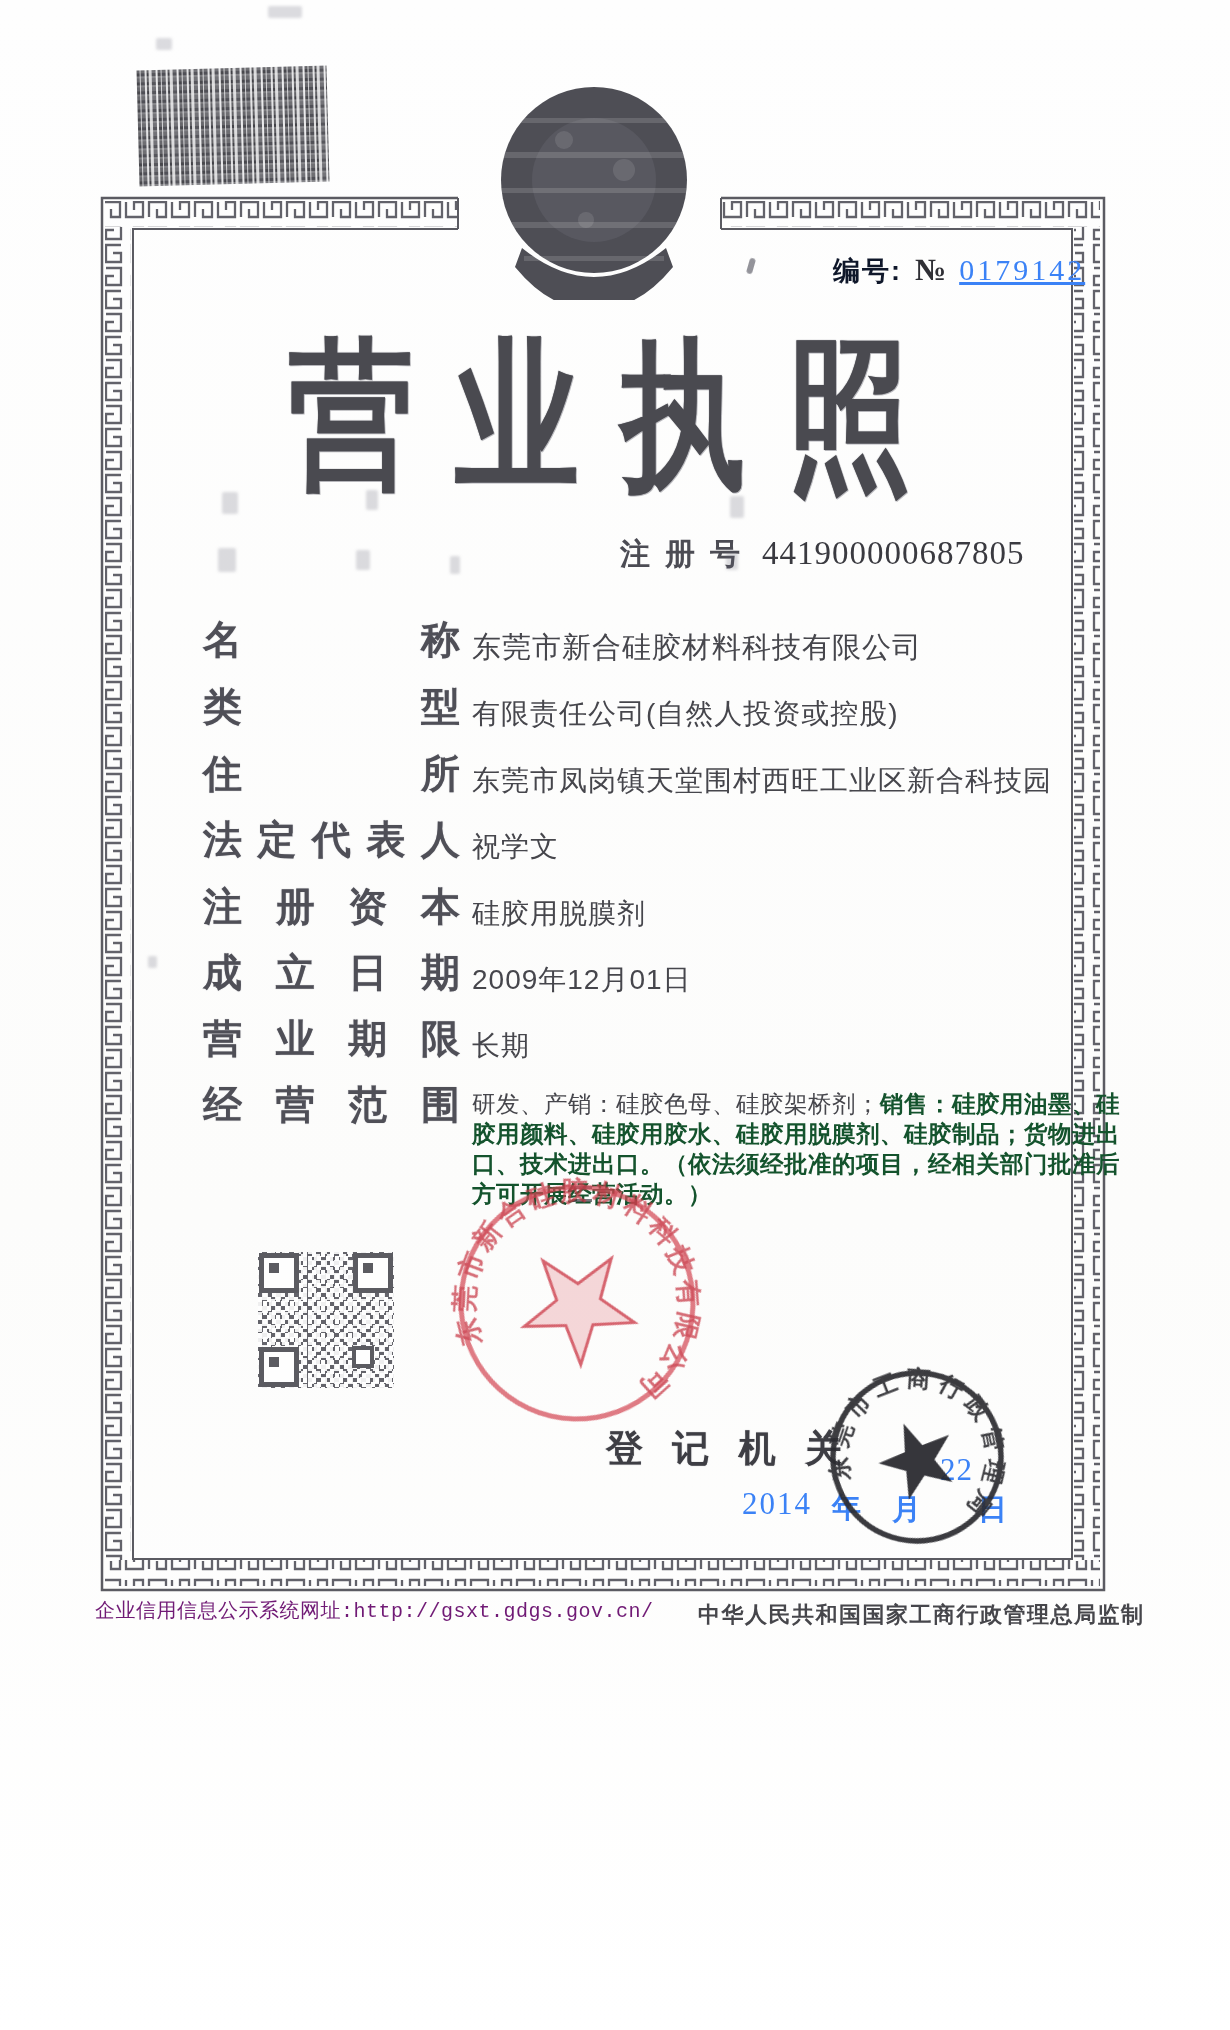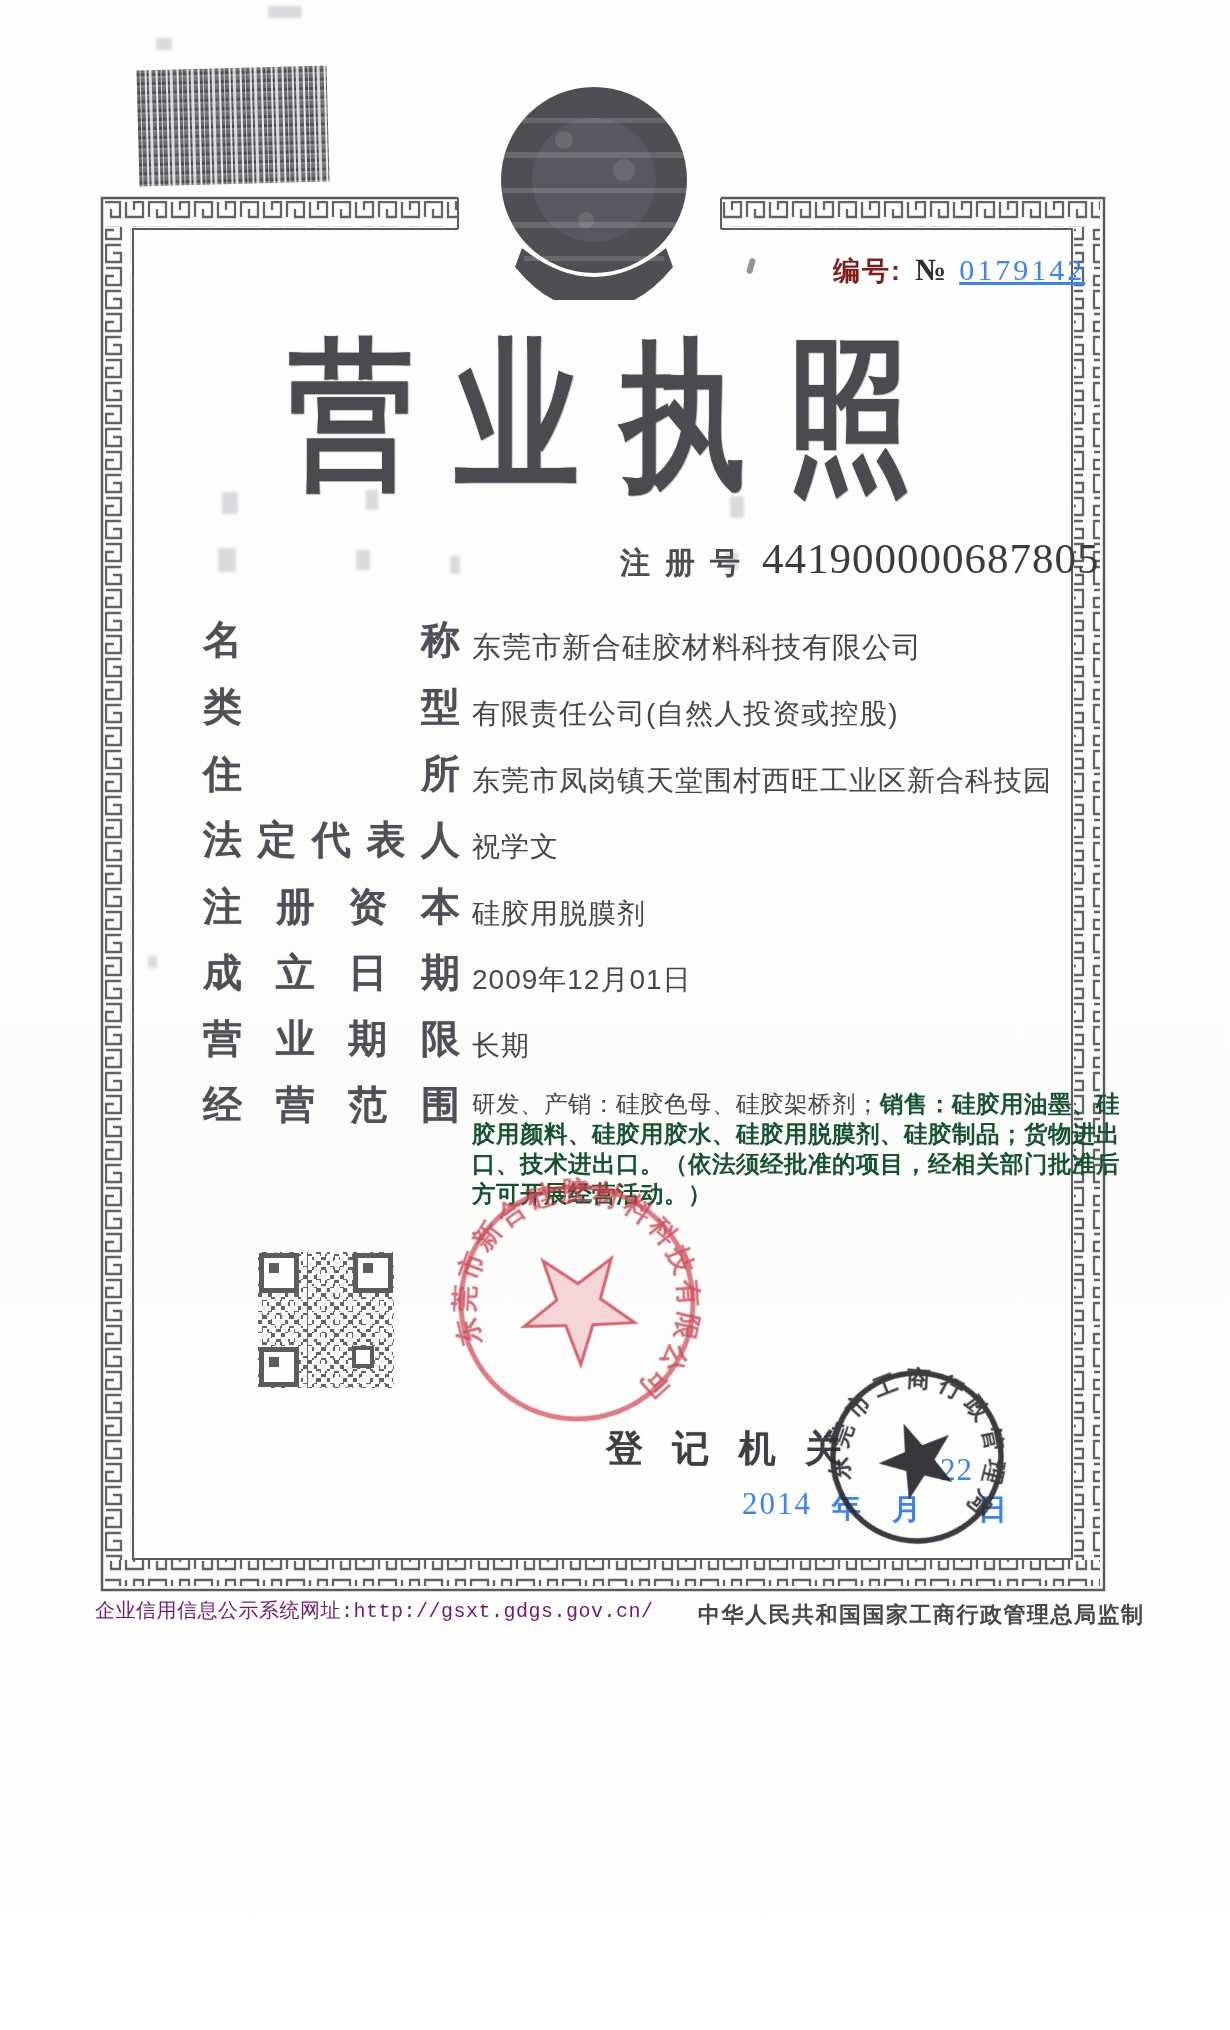--- a/index.html
+++ b/index.html
@@ -17,34 +17,34 @@
     background:
       repeating-linear-gradient(0deg, rgba(255,255,255,.30) 0 2px, rgba(255,255,255,0) 2px 5px, rgba(255,255,255,.18) 5px 9px),
       repeating-linear-gradient(90deg,#35353b 0 3px,#cfcfd2 3px 4px,#3f3f46 4px 8px,#e2e2e4 8px 10px,#2e2e34 10px 12px,#d8d8da 12px 15px,#45454c 15px 19px,#ececee 19px 21px);
   }
   
   .emblem{left:494px;top:80px;width:200px;height:220px;filter:blur(.4px);}
   
   .frame{left:100px;top:196px;width:1006px;height:1396px;}
   
   .serial{left:833px;top:252px;display:flex;align-items:baseline;gap:13px;}
-  .serial .lab{font-size:27px;font-weight:600;color:#7f1d1d;letter-spacing:2px;}
+  .serial .lab{font-size:27px;font-weight:600;color:#0f172a;letter-spacing:2px;}
   .serial .sym{font-family:"Liberation Serif","DejaVu Serif",serif;font-size:31px;font-weight:bold;color:#2f2f35;}
   .serial .num{font-family:"Liberation Serif","DejaVu Serif",serif;font-size:30px;color:#3b82f6;letter-spacing:3px;text-decoration:underline;}
   
   .title{
     left:289px;top:334px;width:622px;display:flex;justify-content:space-between;
     font-size:124px;font-weight:900;color:#4a4a50;line-height:1;
     transform:scaleY(1.3);transform-origin:top;
     text-shadow:0 0 1px rgba(70,70,80,.85), 1px 1px 0 rgba(90,90,100,.35);
   }
   
   .regline{left:620px;top:534px;display:flex;align-items:baseline;}
   .reglabel{width:120px;display:flex;justify-content:space-between;font-size:30px;color:#4c4c54;font-weight:600;}
-  .regnum{margin-left:22px;font-family:"Liberation Serif","DejaVu Serif",serif;font-size:43px;color:#3a3a40;letter-spacing:1px;}
+  .regnum{margin-left:22px;font-family:"Liberation Serif","DejaVu Serif",serif;font-size:33px;color:#3a3a40;letter-spacing:1px;}
   
   .row{position:absolute;left:203px;display:flex;align-items:flex-start;}
   .row .flabel{width:257px;display:flex;justify-content:space-between;font-size:39px;line-height:1.15;color:#4f4f57;font-weight:600;text-shadow:0 0 1px rgba(80,80,95,.5);}
   .row .fvalue{margin-left:12px;padding-top:10px;font-size:28px;color:#46464c;font-weight:500;letter-spacing:1px;white-space:nowrap;}
   .r1{top:618px;} .r2{top:685px;} .r3{top:752px;} .r4{top:818px;}
   .r5{top:885px;} .r6{top:951px;} .r7{top:1017px;} .r8{top:1083px;}
   .r1 .fvalue{font-size:29px;}
   .r8 .fvalue{white-space:normal;width:648px;font-size:23.5px;line-height:30px;padding-top:6px;letter-spacing:.5px;}
   .scope-b{font-weight:700;color:#14532d;}
   .scope-mark{left:572px;top:1186px;width:20px;height:10px;border-top:3px solid #3f3f45;border-bottom:3px solid #3f3f45;opacity:.7;}

